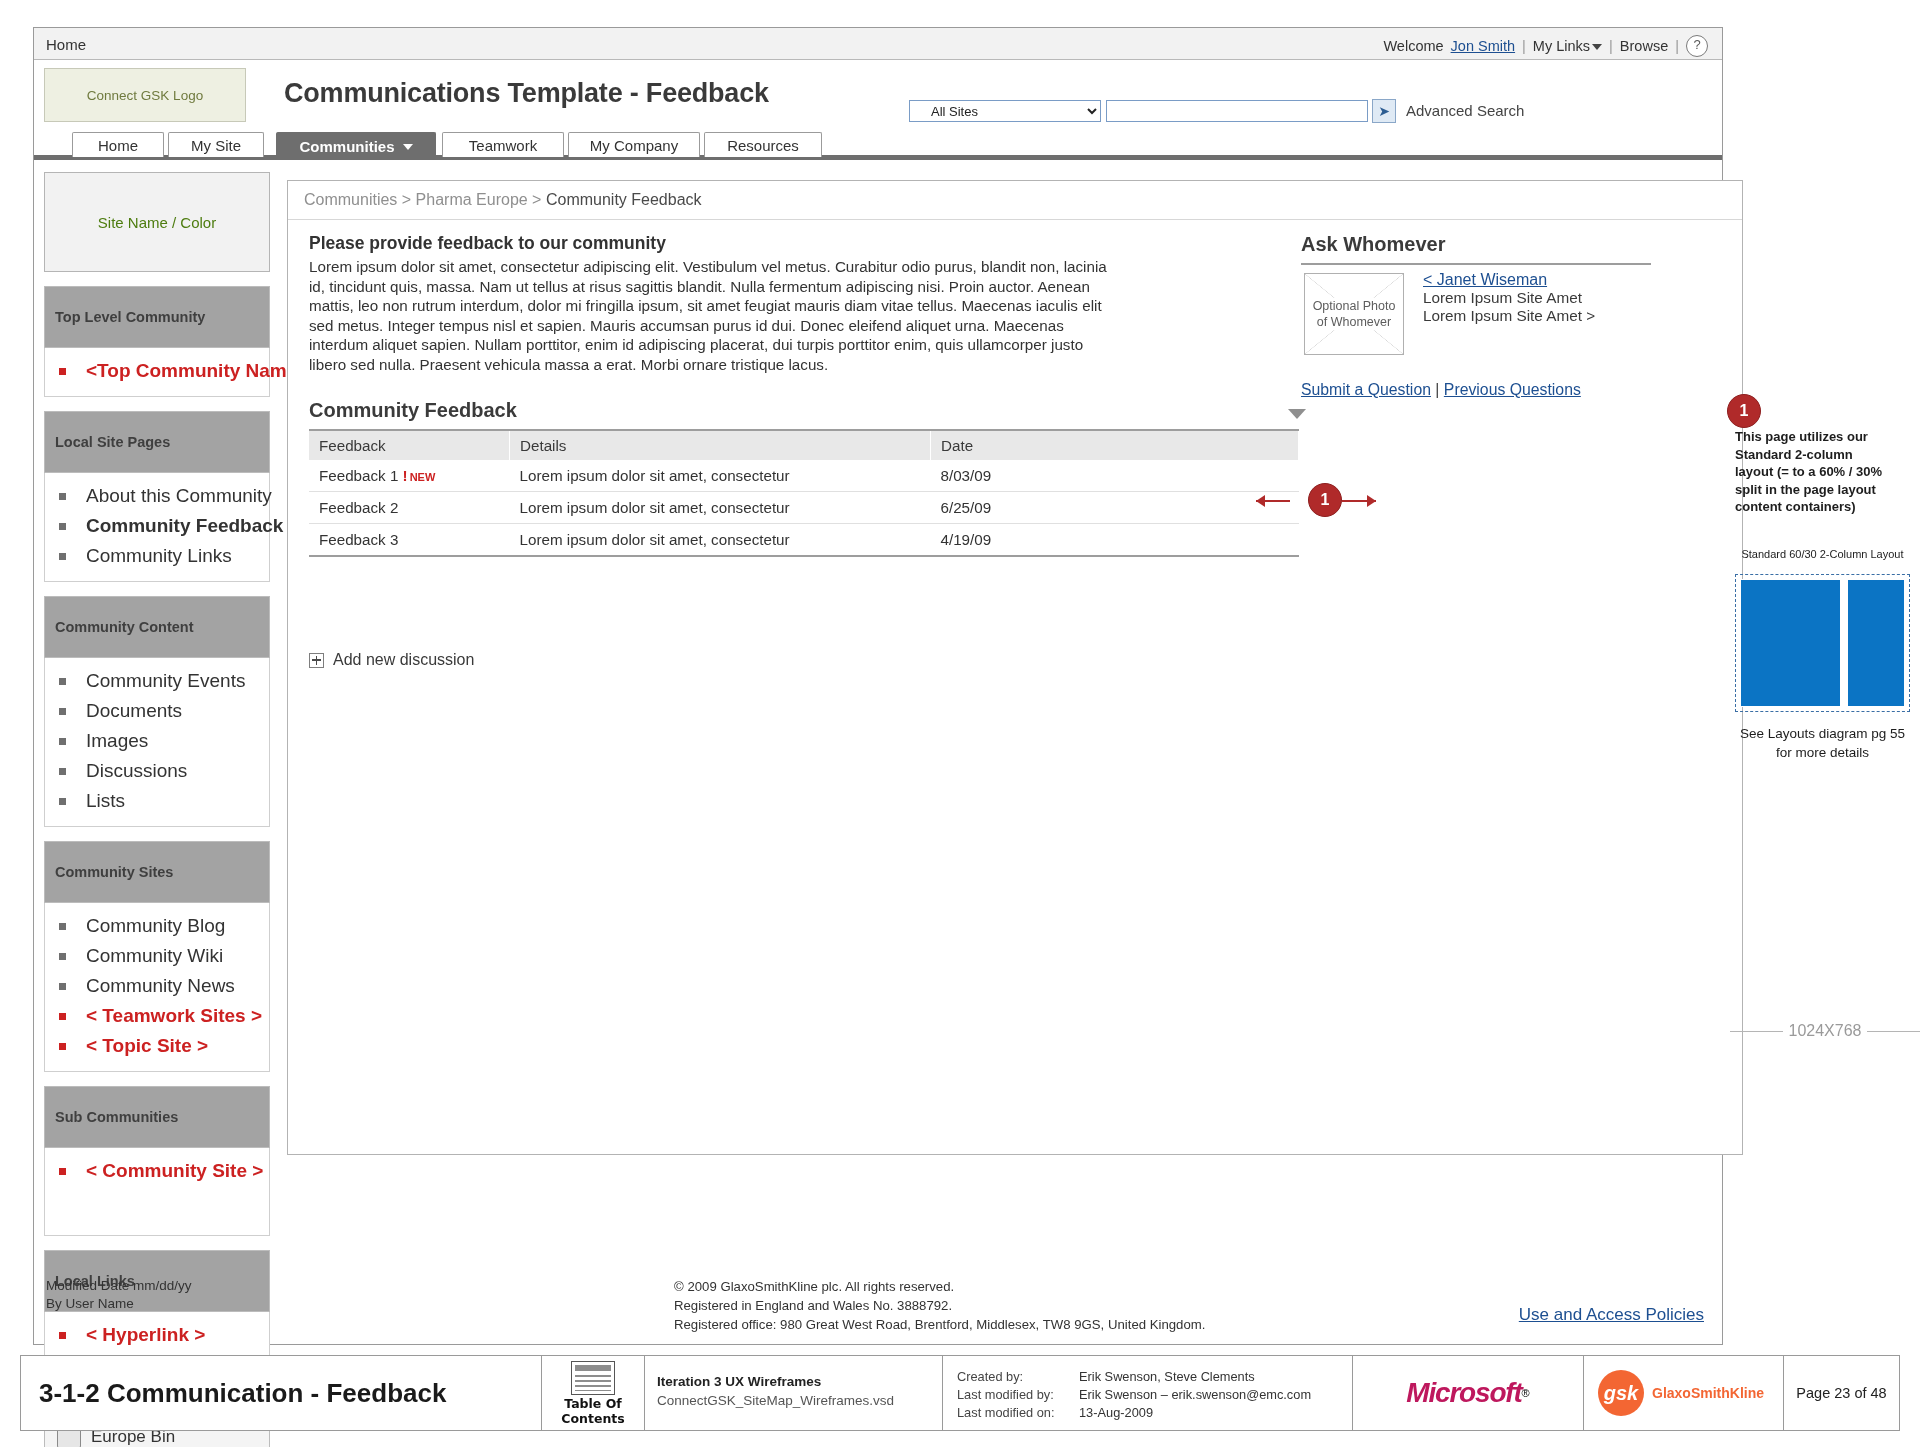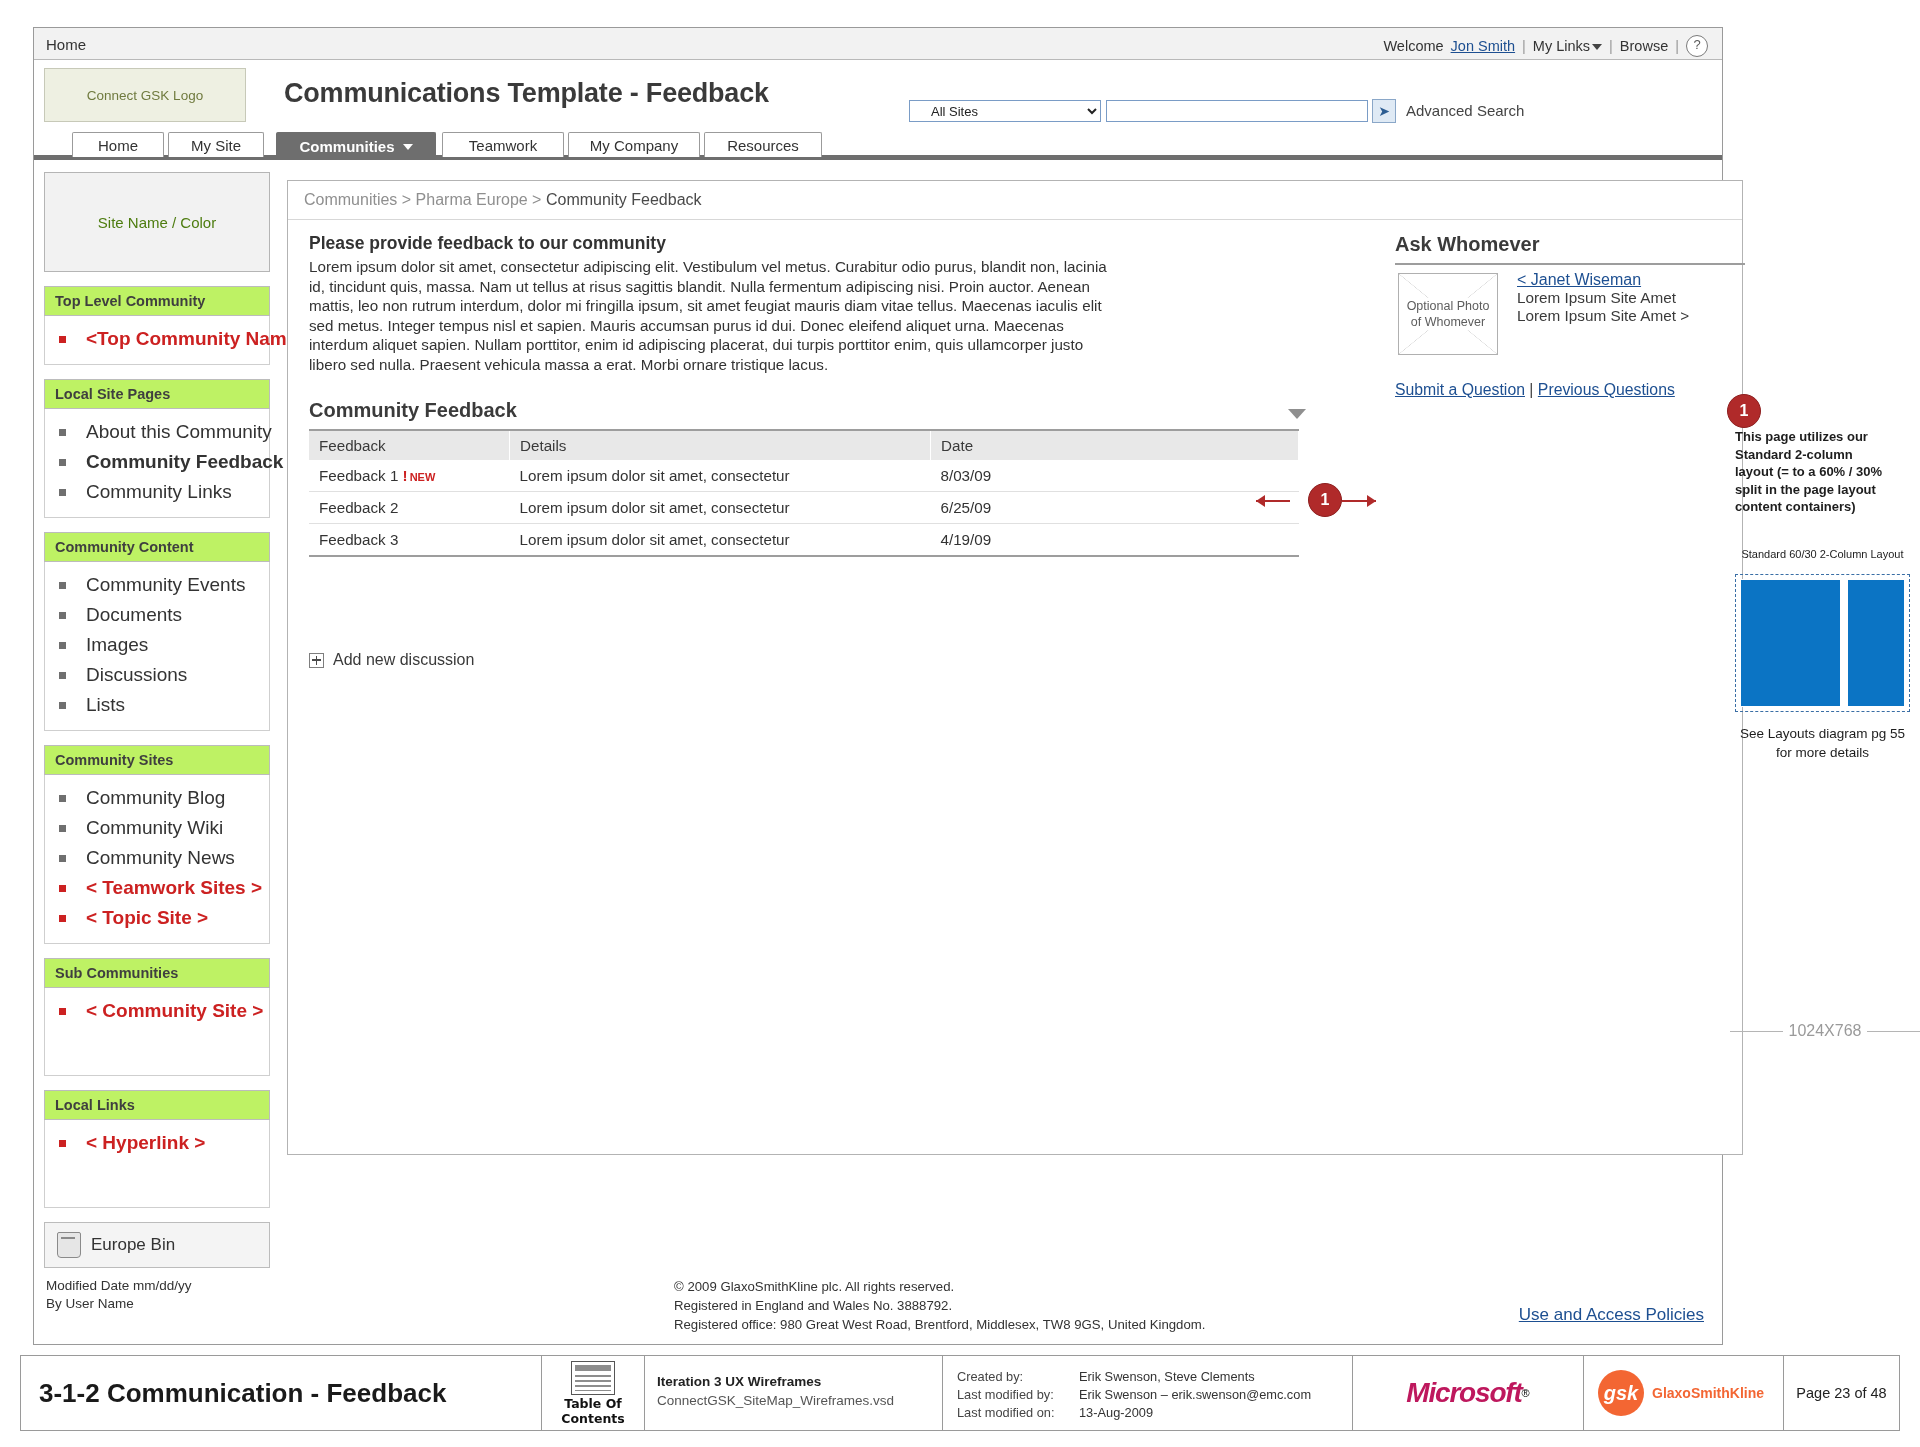--- a/index.html
+++ b/index.html
@@ -208,27 +208,27 @@
     background: #f2f2f2;
     display: flex;
     align-items: center;
     justify-content: center;
     font-size: 15px;
     color: #4d7c0f;
     box-sizing: border-box;
   }
   .sb-group { margin-top: 14px; }
   .sb-head {
-    background: #bef264;
+    background: #a3a3a3;
     border: 1px solid #bcbcbc;
     border-bottom: 1px solid #bcbcbc;
     font-size: 14.5px;
     font-weight: bold;
     color: #3f3f3f;
-    padding: 6px 10px;
+    padding: 22px 10px;
     box-sizing: border-box;
     width: 226px;
   }
   .sb-body {
     border: 1px solid #cfcfcf;
     border-top: none;
     width: 226px;
     box-sizing: border-box;
     padding: 8px 0 10px 0;
     background: #fff;
@@ -394,21 +394,21 @@
     content: "";
     position: absolute;
     background: #4a4a4a;
   }
   .plusbox::before { left: 2px; top: 5.5px; width: 9px; height: 1.5px; }
   .plusbox::after  { top: 2px; left: 5.5px; height: 9px; width: 1.5px; }
 
   
   .ask-box {
     position: absolute;
-    left: 1107px; top: 52px;
+    left: 1013px; top: 52px;
     width: 350px;
   }
   .ask-title {
     font-size: 20px;
     font-weight: bold;
     color: #3b3b3b;
     padding-bottom: 7px;
   }
   .ask-rule {
     width: 350px; height: 2px;

